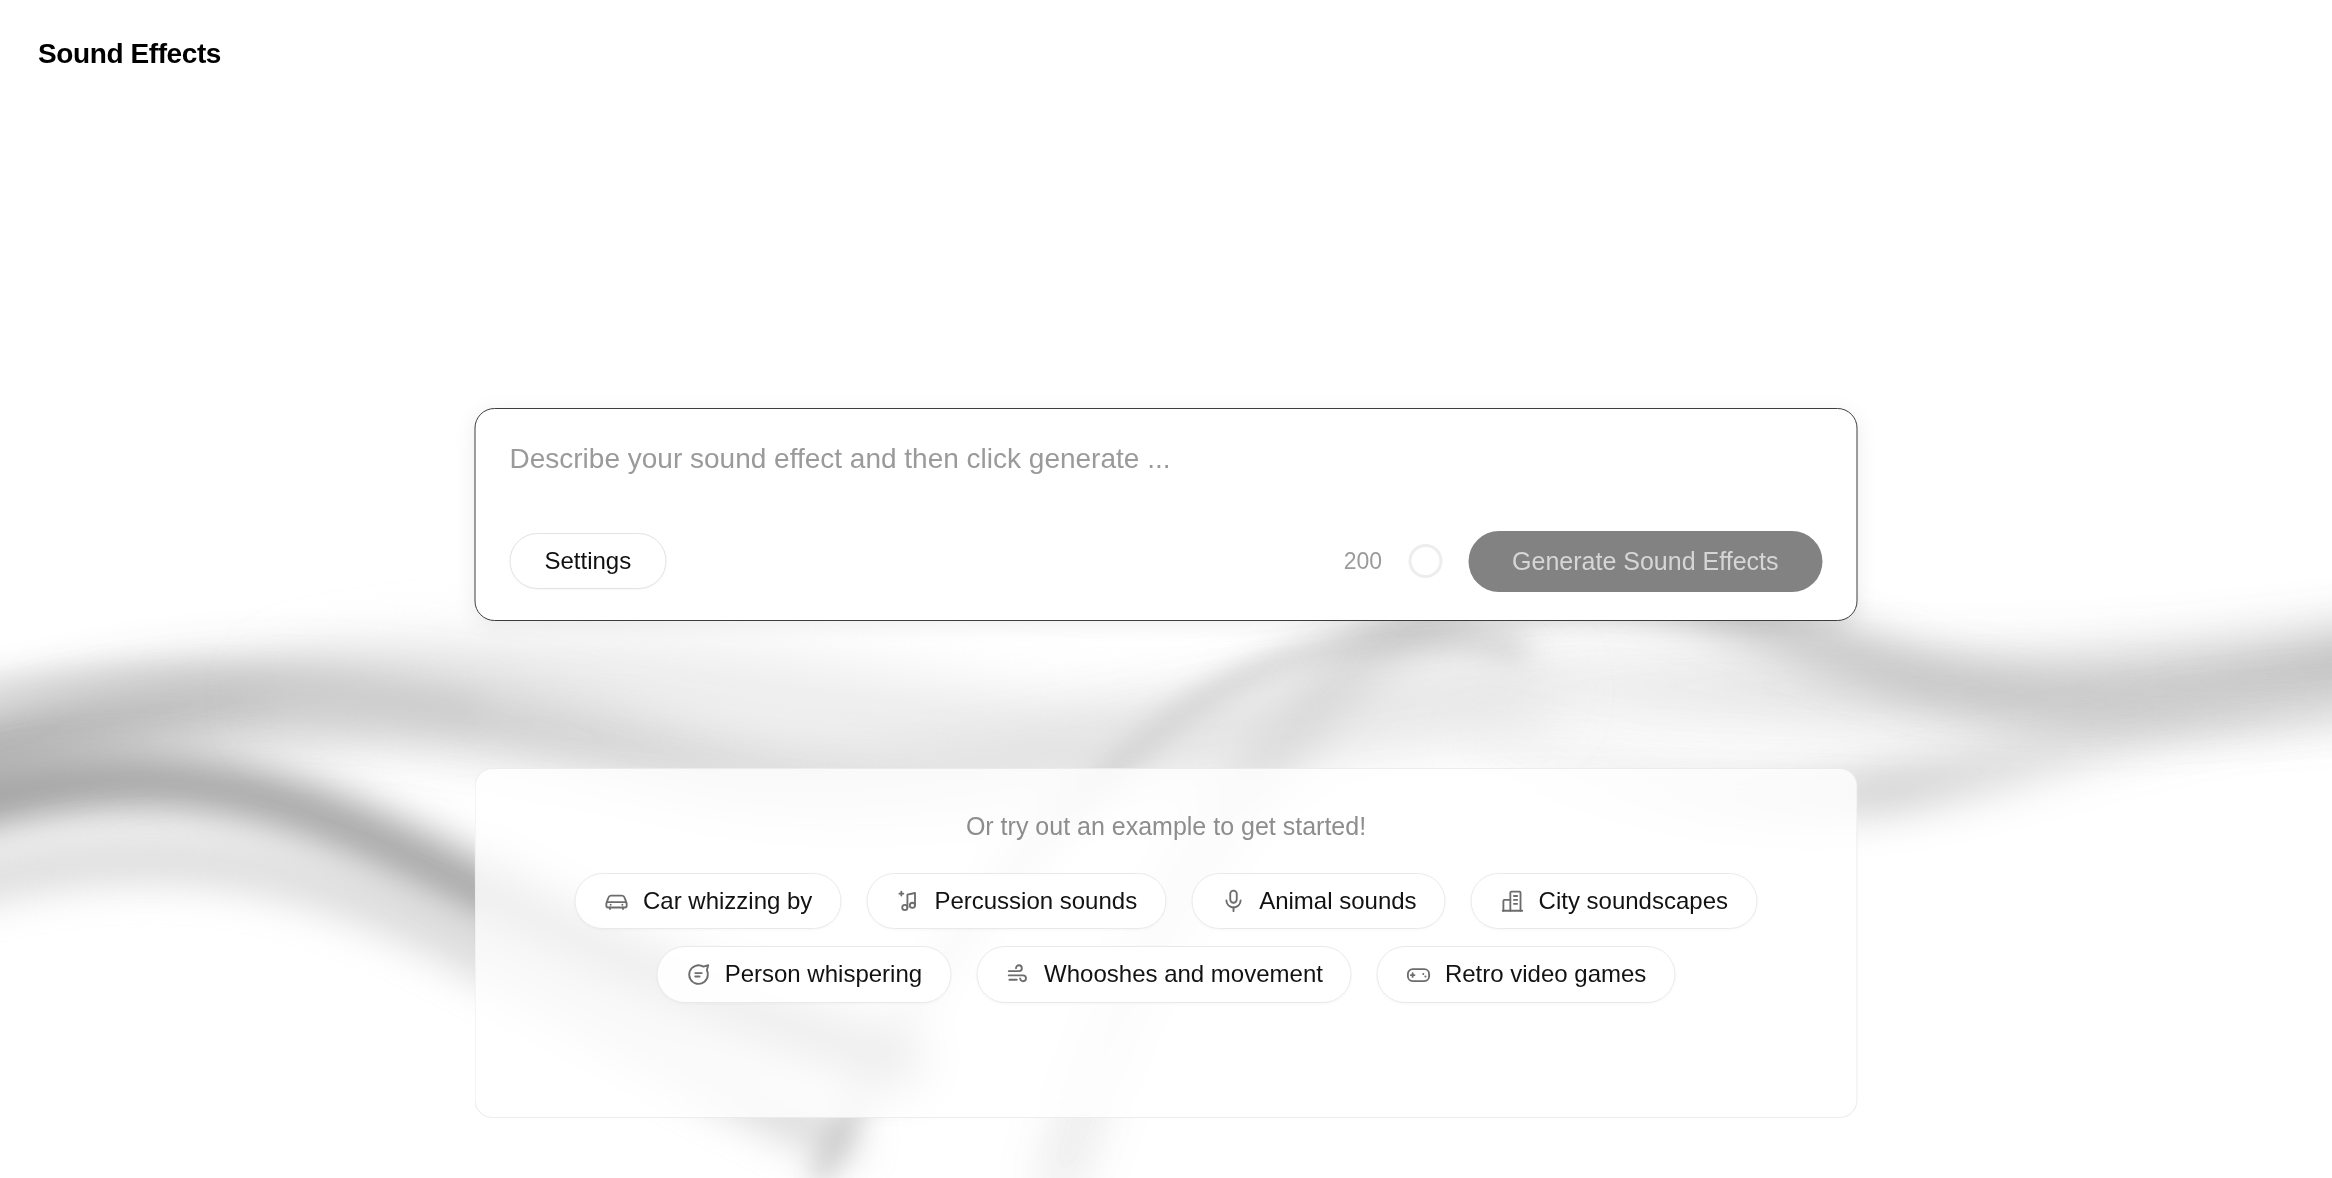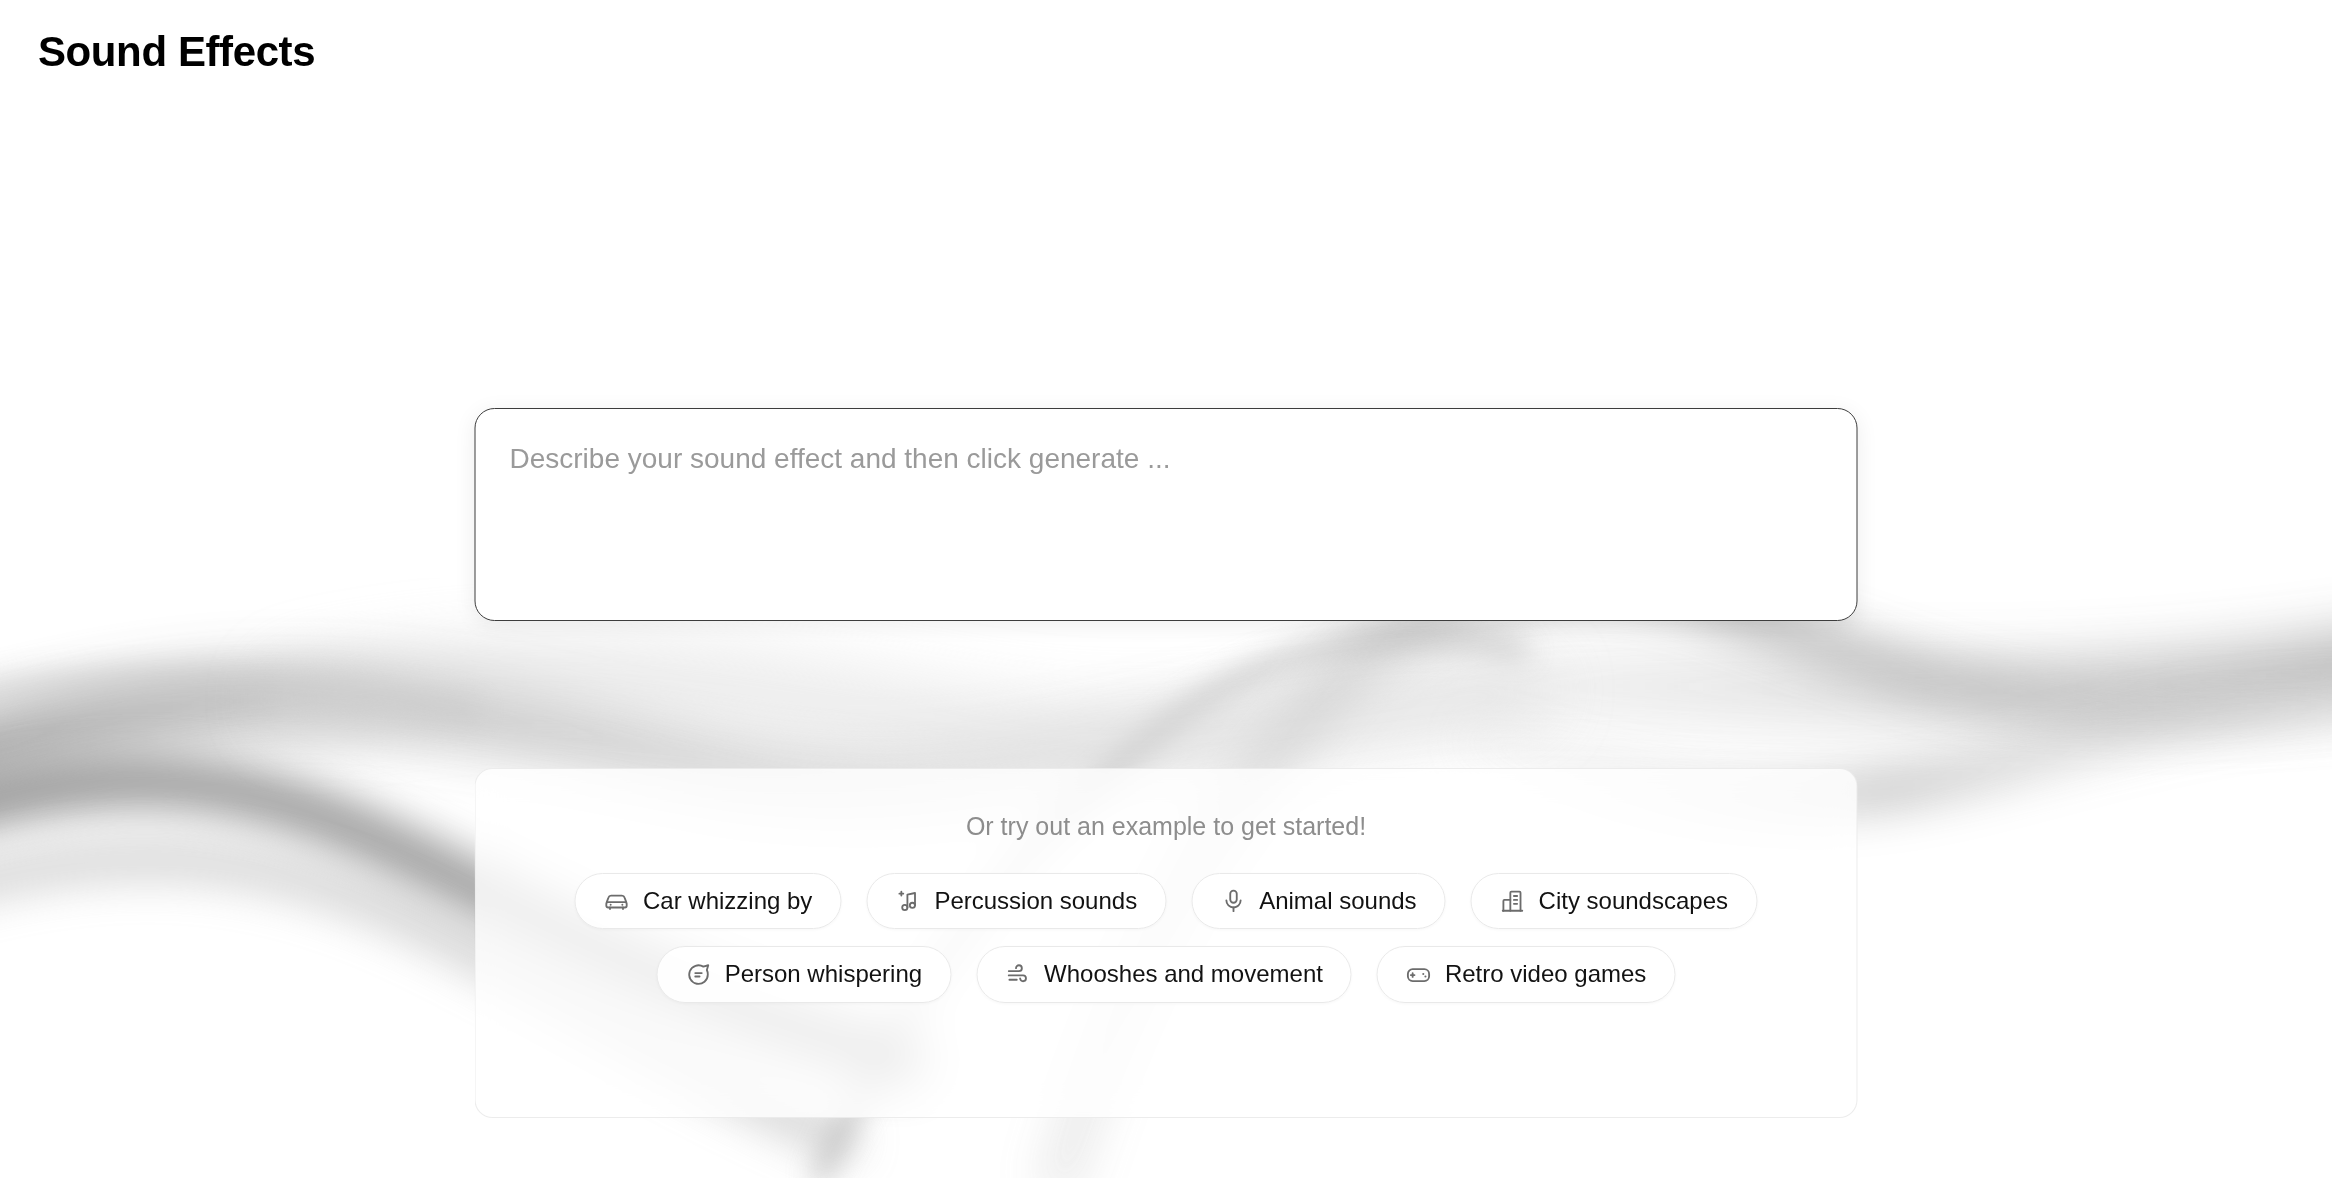--- a/index.html
+++ b/index.html
@@ -36,26 +36,26 @@
   
   .header {
     position: absolute;
     left: 0; top: 0;
     width: 2332px;
     z-index: 5;
     padding: 0 0 0 38px;
     background: transparent;
   }
   .page-title {
-    font-size: 42px;
+    font-size: 28px;
     font-weight: 700;
     color: #000000;
     letter-spacing: -0.4px;
     line-height: 1.15;
-    padding-top: 28px;
+    padding-top: 38px;
   }
   .page-subtitle {
     font-size: 24px;
     font-weight: 400;
     color: #8f8f8f;
     line-height: 1.35;
     padding-top: 18px;
   }
 
   
@@ -306,20 +306,29 @@
   <div class="header">
     <h1 class="page-title">Sound Effects</h1>
   </div>
 
 
   <div class="center-col">
 
     <div class="prompt-card">
       <input class="prompt-input" type="text" placeholder="Describe your sound effect and then click generate ..." style="">
 
+      <div class="prompt-controls">
+        <button class="settings-btn">Settings</button>
+
+        <div class="right-controls">
+          <span class="char-count">200</span>
+          <span class="credit-ring"></span>
+          <button class="generate-btn">Generate Sound Effects</button>
+        </div>
+      </div>
     </div>
 
     <div class="examples-card">
       <div class="examples-title">Or try out an example to get started!</div>
 
       <div class="chip-rows">
 
         <div class="chip-row">
           <button class="chip">
             <span class="chip-ico">

